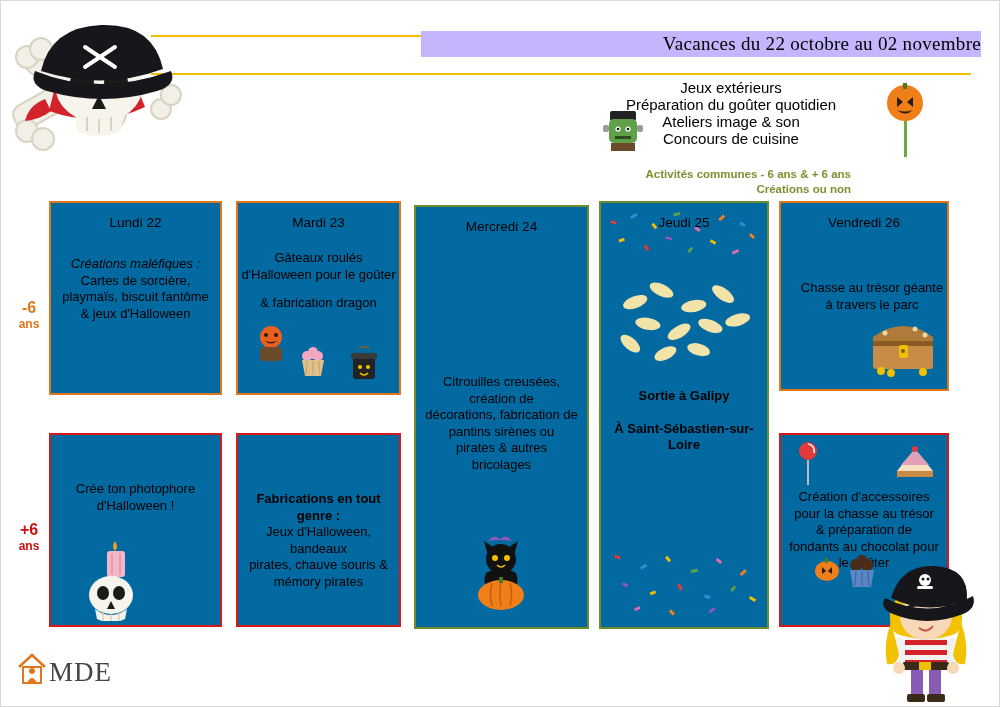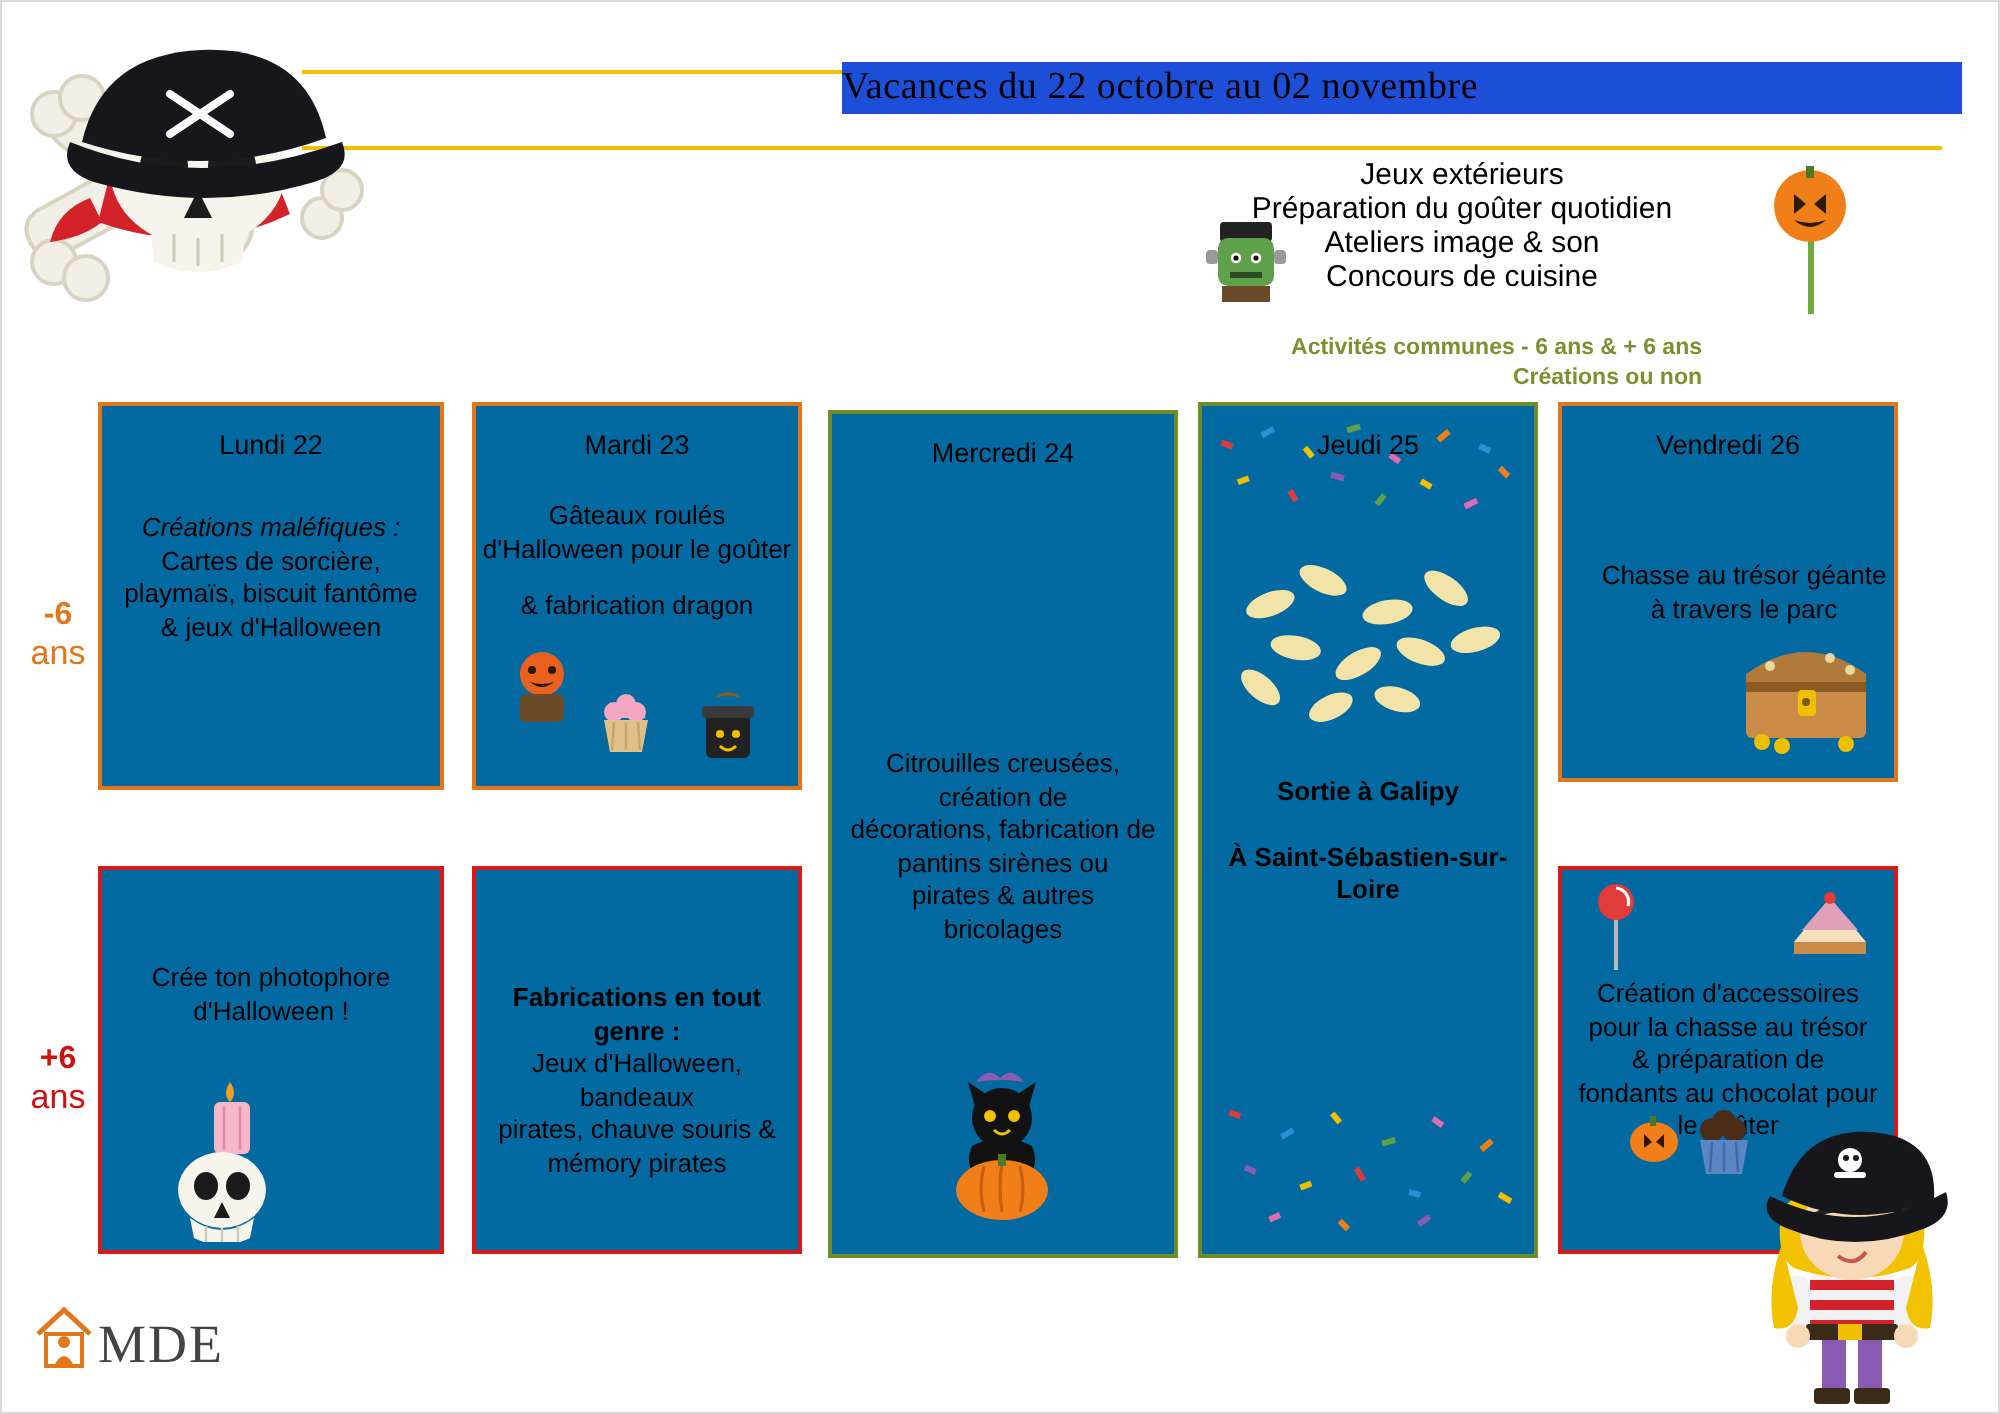--- a/index.html
+++ b/index.html
@@ -24,25 +24,25 @@
     border-top:2px solid #f0c000;
   }
   .header-line2{
     position:absolute;
     left:150px;top:72px;width:820px;height:0;
     border-top:2px solid #f0c000;
   }
   .title{
     position:absolute;
     left:420px;top:30px;width:560px;
-    text-align:left;
+    text-align:right;
     font-family:"Liberation Serif", serif;
     font-size:19px;
     letter-spacing:.3px;
-    background:#1d4ed8;
+    background:#c4b5fd;
     padding:2px 0;
   }
 
   
   .logo-skull{position:absolute;left:10px;top:12px;width:190px;height:140px;}
 
   
   .common{
     position:absolute;left:600px;top:78px;width:260px;
     text-align:center;font-size:15px;line-height:17px;
@@ -52,21 +52,21 @@
     position:absolute;left:430px;top:166px;width:420px;
     text-align:right;color:#7f8f2f;font-size:11.5px;font-weight:bold;line-height:15px;
   }
 
   
   .age{
     position:absolute;
     font-weight:bold;text-align:center;
     font-size:16px;
   }
-  .age .sub{display:block;font-size:17px;font-weight:normal;}
+  .age .sub{display:block;font-size:12px;font-weight:bold;}
   .age-minus{left:8px;top:298px;width:40px;color:#e2761b;}
   .age-plus{left:8px;top:520px;width:40px;color:#cc1111;}
 
   
   .cell{
     position:absolute;box-sizing:border-box;
     background:#0369a1;
   }
   .cell .daytitle{
     text-align:center;font-size:13.5px;margin-top:12px;

